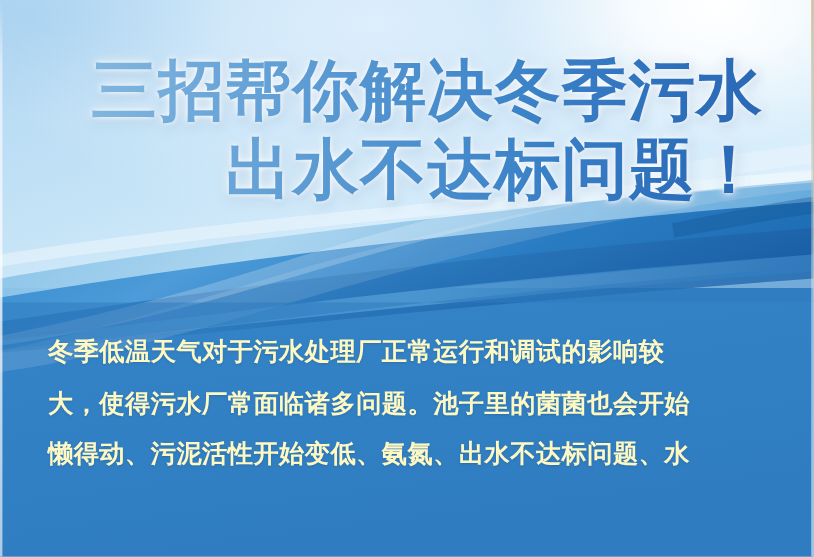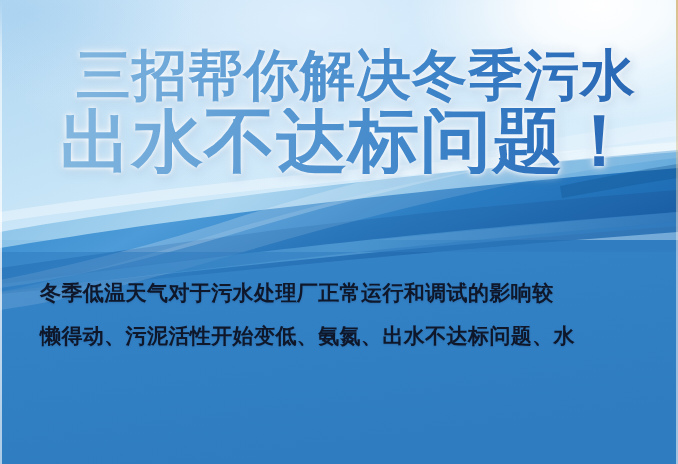--- a/index.html
+++ b/index.html
@@ -75,37 +75,37 @@
     color: transparent;
     -webkit-text-fill-color: transparent;
     position: relative;
   }
   .title-line.shadowed {
     filter: drop-shadow(0 0 2px rgba(255,255,255,0.95))
             drop-shadow(0 0 5px rgba(255,255,255,0.9))
             drop-shadow(1px 2px 3px rgba(90,140,190,0.35));
   }
   .title-line-2 {
-    font-size: 71px;
+    font-size: 55px;
   }
 
   
   .body-block {
     position: absolute;
     left: 40px;
     top: 272px;
     width: 600px;
     z-index: 7;
   }
   .body-line {
     font-family: "DejaVu Sans", "Liberation Sans", sans-serif;
     font-weight: bold;
     font-size: 21px;
     line-height: 42.5px;
-    color: #0f172a;
+    color: #fef9c3;
     letter-spacing: 0.4px;
     white-space: nowrap;
     text-shadow: 0 1px 2px rgba(20,70,120,0.28);
   }
 
   
   .edge-left {
     position: absolute;
     left: 0; top: 0;
     width: 2px; height: 464px;
@@ -179,19 +179,20 @@
     <path d="M560,186 C610,176 650,168 678,164 L678,178 C648,182 608,190 562,198 Z" fill="#10528f" opacity="0.35"></path>
   </svg>
 
   <div class="title-block">
     <div class="title-line title-line-1 shadowed">三招帮你解决冬季污水</div>
     <div class="title-line title-line-2 shadowed">出水不达标问题！</div>
   </div>
 
   <div class="body-block">
     <div class="body-line">冬季低温天气对于污水处理厂正常运行和调试的影响较</div>
+    <div class="body-line">大，使得污水厂常面临诸多问题。池子里的菌菌也会开始</div>
     <div class="body-line">懒得动、污泥活性开始变低、氨氮、出水不达标问题、水</div>
   </div>
 
   <div class="edge-left"></div>
   <div class="edge-right"></div>
 
 </div>
 
 </body></html>

